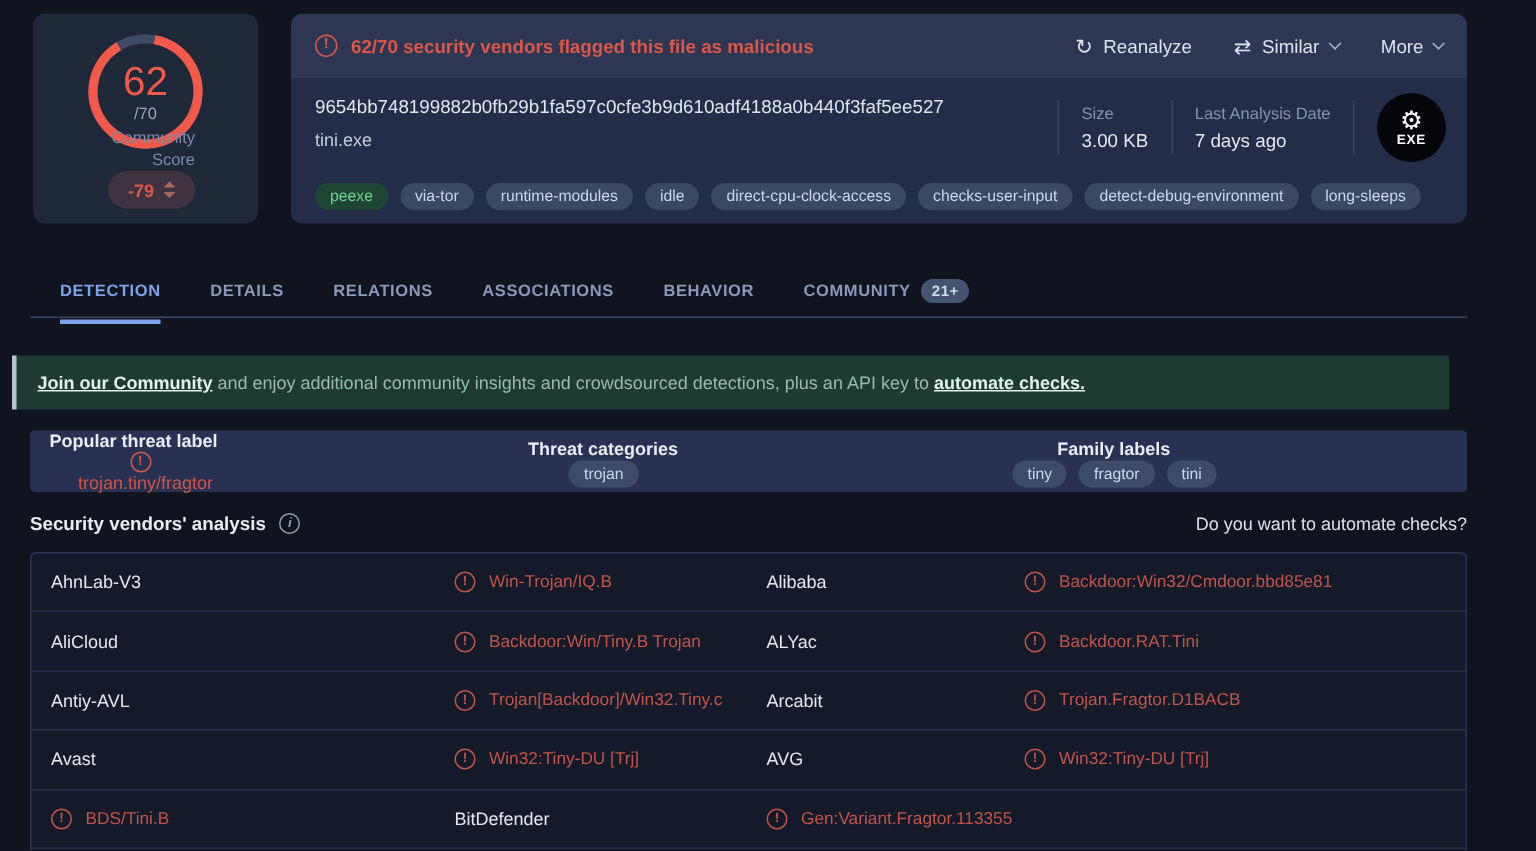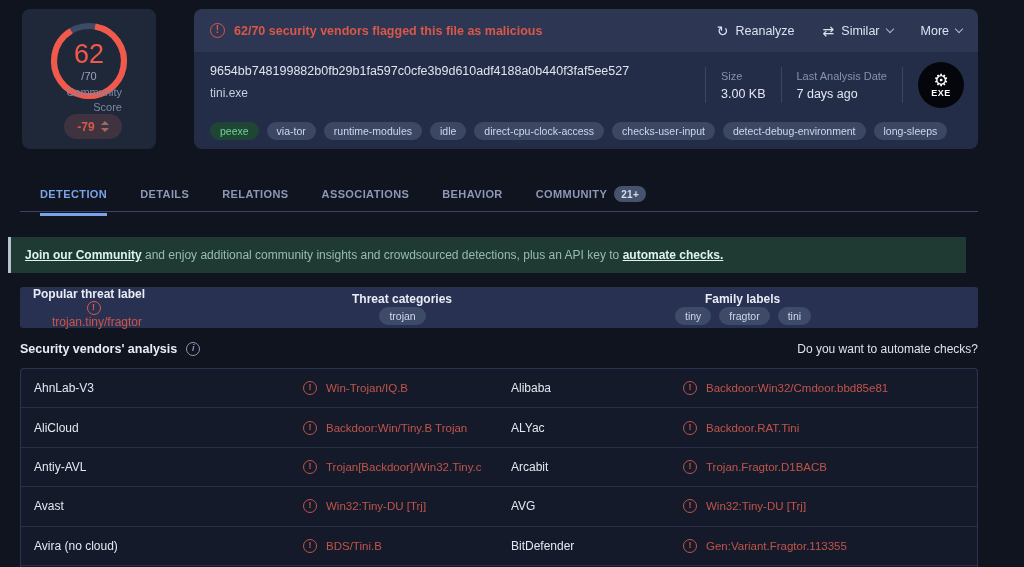--- a/index.html
+++ b/index.html
@@ -17,21 +17,21 @@
   body{
     position:relative;
     background:#10141f;
     font-family:"Liberation Sans",sans-serif;
     overflow:hidden;
     color:#e6ebf5;
   }
 
   
   .score-card{
-    position:absolute;left:22px;top:9px;width:134px;height:140px;
+    position:absolute;left:22px;top:9px;width:150px;height:140px;
     background:#1f2838;border-radius:8px;
   }
   .donut-wrap{position:relative;width:84px;height:84px;margin:10px auto 0;}
   .donut-wrap svg{position:absolute;inset:0;}
   .donut-center{position:absolute;inset:0;display:flex;flex-direction:column;align-items:center;justify-content:center;}
   .donut-score{font-size:27px;color:var(--score-red);font-weight:400;line-height:1;}
   .donut-total{font-size:11px;color:#9aa5bf;margin-top:2px;}
   .community-row{position:absolute;left:0;right:0;bottom:10px;display:flex;align-items:center;justify-content:flex-end;padding:0 12px;flex-direction:column;}
   .community-label{width:66px;text-align:right;font-size:11px;line-height:1.3;color:#7c89a6;}
   .community-pill{margin-left:8px;width:58px;height:25px;background:#3f3340;border-radius:13px;display:flex;align-items:center;justify-content:center;gap:6px;}
@@ -287,21 +287,20 @@
       <span class="warn-sm">!</span>
       <span class="rtext">Win32:Tiny-DU [Trj]</span>
     </div>
     <div class="vcell vendor c3">AVG</div>
     <div class="vcell result c4">
       <span class="warn-sm">!</span>
       <span class="rtext">Win32:Tiny-DU [Trj]</span>
     </div>
   </div>
     <div class="vrow">
-    <div class="vcell vendor c1">Avira (no cloud)</div>
     <div class="vcell result c2">
       <span class="warn-sm">!</span>
       <span class="rtext">BDS/Tini.B</span>
     </div>
     <div class="vcell vendor c3">BitDefender</div>
     <div class="vcell result c4">
       <span class="warn-sm">!</span>
       <span class="rtext">Gen:Variant.Fragtor.113355</span>
     </div>
   </div>

